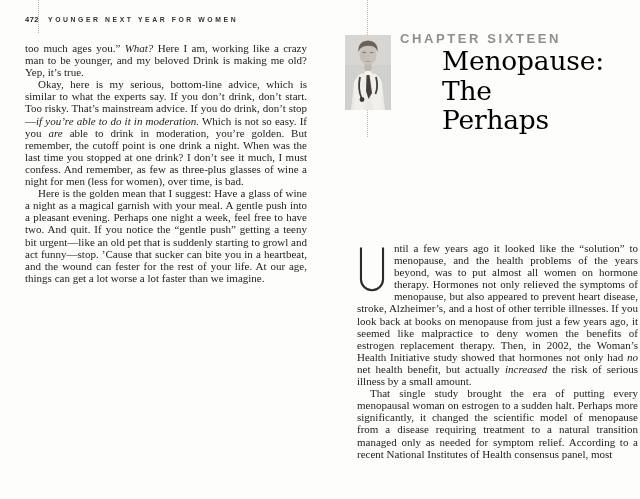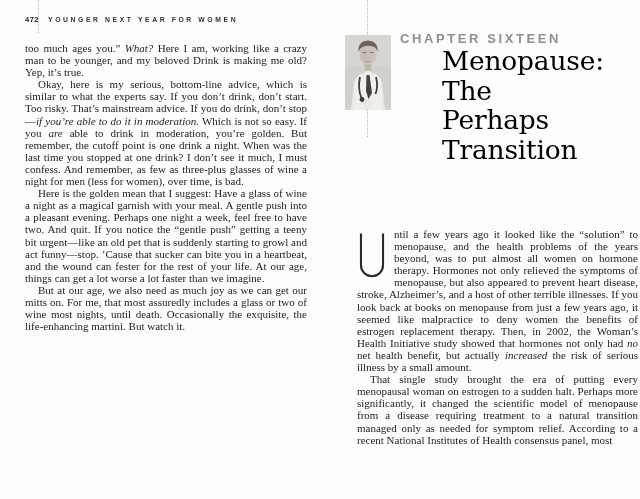--- a/index.html
+++ b/index.html
@@ -56,21 +56,21 @@
     font-size: 13px; font-weight: bold; color: #8f8f8f;
     letter-spacing: 2.6px; white-space: nowrap;
   }
   .chapter-title {
     position: absolute; left: 397px; top: 46px;
     font-family: "DejaVu Serif", serif;
     font-size: 26.5px; line-height: 29.5px; font-weight: normal;
     color: #000000; letter-spacing: -0.2px; margin-left: 45px;
   }
   .chapter-title span { display: block; }
-  .body-col-right { left: 357px; top: 228px; width: 281px; }
+  .body-col-right { left: 357px; top: 242px; width: 281px; }
 
   .dropcap {
     float: left;
     width: 30px; height: 58px;
     margin: 2px 7px 0 0;
   }
   .dropcap svg { display: block; width: 30px; height: 58px; }
 
   i { font-style: italic; }
 </style>
@@ -79,21 +79,20 @@
 
 <section class="page">
   <span class="folio">472</span>
   <span class="head-rule-left"></span>
   <span class="running-head">YOUNGER NEXT YEAR FOR WOMEN</span>
 
   <div class="body-col body-col-left">
     <p class="no-indent">too much ages you.” <i>What?</i> Here I am, working like a crazy man to be younger, and my beloved Drink is making me old? Yep, it’s true.</p>
     <p>Okay, here is my serious, bottom-line advice, which is similar to what the experts say. If you don’t drink, don’t start. Too risky. That’s mainstream advice. If you do drink, don’t stop—<i>if you’re able to do it in moderation.</i> Which is not so easy. If you <i>are</i> able to drink in moderation, you’re golden. But remember, the cutoff point is one drink a night. When was the last time you stopped at one drink? I don’t see it much, I must confess. And remember, as few as three-plus glasses of wine a night for men (less for women), over time, is bad.</p>
     <p>Here is the golden mean that I suggest: Have a glass of wine a night as a magical garnish with your meal. A gentle push into a pleasant evening. Perhaps one night a week, feel free to have two. And quit. If you notice the “gentle push” getting a teeny bit urgent—like an old pet that is suddenly starting to growl and act funny—stop. ’Cause that sucker can bite you in a heartbeat, and the wound can fester for the rest of your life. At our age, things can get a lot worse a lot faster than we imagine.</p>
-    <p>But at our age, we also need as much joy as we can get our mitts on. For me, that most assuredly includes a glass or two of wine most nights, until death. Occasionally the exquisite, the life-enhancing martini. But watch it.</p>
   </div>
 </section>
 
 <section class="page">
   <div class="chapter-rule"></div>
 
   <div class="author-photo" title="black-and-white portrait of a doctor wearing a white coat, tie and stethoscope">
     <svg viewBox="0 0 46 75" width="46" height="75">
       <rect x="0" y="0" width="46" height="75" fill="#d2d0cd"></rect>
       <rect x="0" y="0" width="46" height="30" fill="#d8d6d3"></rect>
@@ -122,21 +121,20 @@
       <path d="M31 42 Q33.5 52 30.5 59" fill="none" stroke="#403e3b" stroke-width="1.8"></path>
       <circle cx="17" cy="64.5" r="2.4" fill="#3a3836"></circle>
     </svg>
   </div>
 
   <span class="chapter-label">CHAPTER SIXTEEN</span>
 
   <h1 class="chapter-title">
     <span>Menopause:</span>
     <span>The Perhaps</span>
-    <span>Transition</span>
   </h1>
 
   <div class="body-col body-col-right">
     <p class="no-indent">
       <span class="dropcap" title="U">
           <svg viewBox="0 0 34 62">
             <path d="M4.5 2 V38 A12.5 12.5 0 0 0 29.5 38 V2" fill="none" stroke="#2b2b2b" stroke-width="2.4"></path>
           </svg>
         </span><span>ntil a few years ago it looked like the “solution” to menopause, and the health problems of the years beyond, was to put almost all women on hormone therapy. Hormones not only relieved the symptoms of menopause, but also appeared to prevent heart disease, stroke, Alzheimer’s, and a host of other terrible illnesses. If you look back at books on menopause from just a few years ago, it seemed like malpractice to deny women the benefits of estrogen replacement therapy. Then, in 2002, the Woman’s Health Initiative study showed that hormones not only had <i>no</i> net health benefit, but actually <i>increased</i> the risk of serious illness by a small amount.</span>
     </p>

